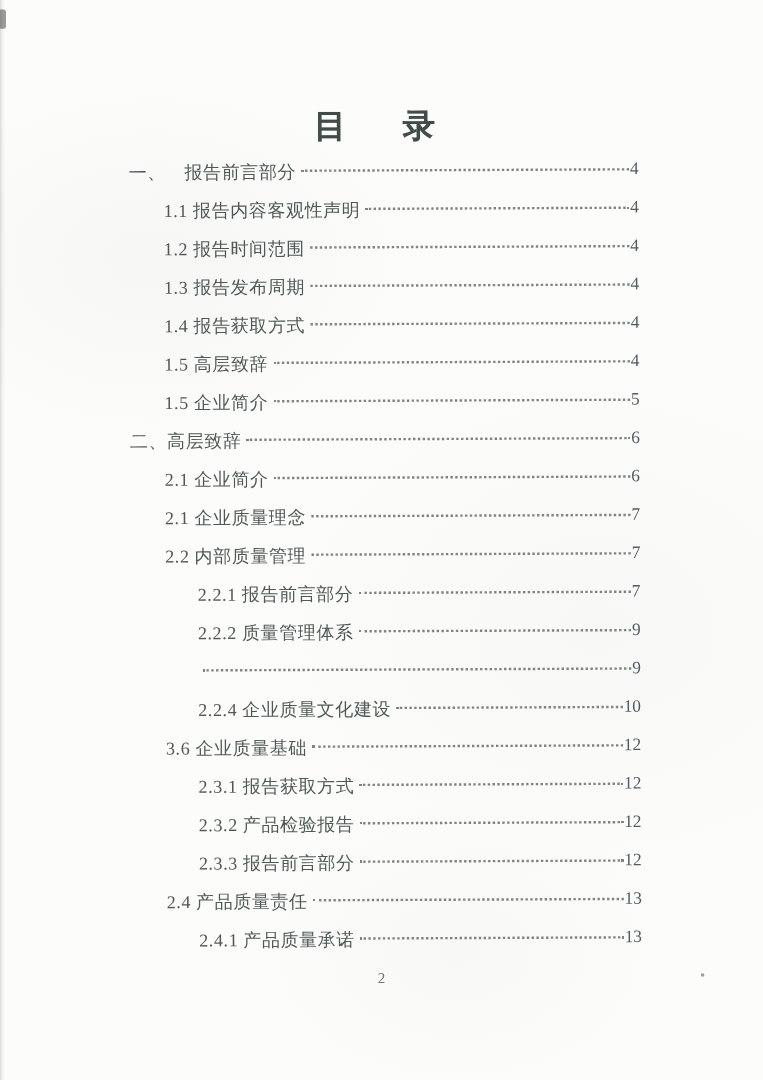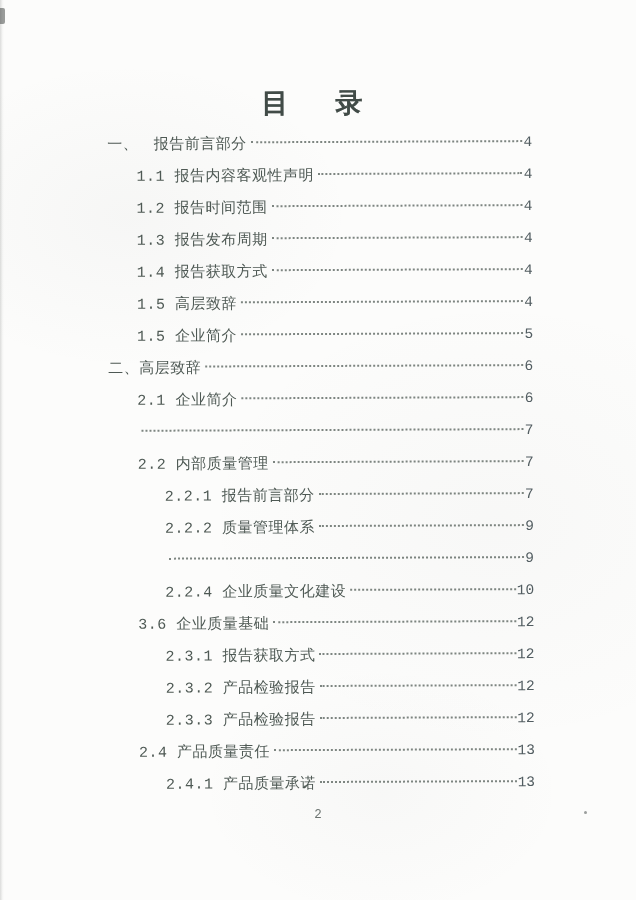--- a/index.html
+++ b/index.html
@@ -10,21 +10,21 @@
   .page {
     position: relative;
     width: 636px;
     height: 900px;
     overflow: hidden;
     background:
       radial-gradient(ellipse 320px 220px at 20% 24%, rgba(115,120,118,0.045), transparent 70%),
       radial-gradient(ellipse 420px 320px at 78% 58%, rgba(115,120,118,0.03), transparent 70%),
       radial-gradient(ellipse 260px 180px at 60% 88%, rgba(115,120,118,0.03), transparent 70%),
       #fcfcfb;
-    font-family: Liberation Mono, monospace;
+    font-family: Liberation Serif, serif;
   }
   
   .scan-edge-left {
     position: absolute;
     left: 0; top: 0;
     width: 4px; height: 100%;
     background: linear-gradient(to right, rgba(70,75,72,0.18), rgba(70,75,72,0.04) 60%, transparent);
   }
   .scan-corner {
     position: absolute;
@@ -155,20 +155,21 @@
     <span class="pg">6</span>
   </div>
 
   <div class="row l2">
     <span class="label">2.1 企业简介</span>
     <span class="dots"></span>
     <span class="pg">6</span>
   </div>
 
   <div class="row l2">
+    <span class="label">2.1 企业质量理念</span>
     <span class="dots"></span>
     <span class="pg">7</span>
   </div>
 
   <div class="row l2">
     <span class="label">2.2 内部质量管理</span>
     <span class="dots"></span>
     <span class="pg">7</span>
   </div>
 
@@ -207,21 +208,21 @@
     <span class="pg">12</span>
   </div>
 
   <div class="row l3">
     <span class="label">2.3.2 产品检验报告</span>
     <span class="dots"></span>
     <span class="pg">12</span>
   </div>
 
   <div class="row l3">
-    <span class="label">2.3.3 产品检验报告</span>
+    <span class="label">2.3.3 报告前言部分</span>
     <span class="dots"></span>
     <span class="pg">12</span>
   </div>
 
   <div class="row l2">
     <span class="label">2.4 产品质量责任</span>
     <span class="dots"></span>
     <span class="pg">13</span>
   </div>
 

